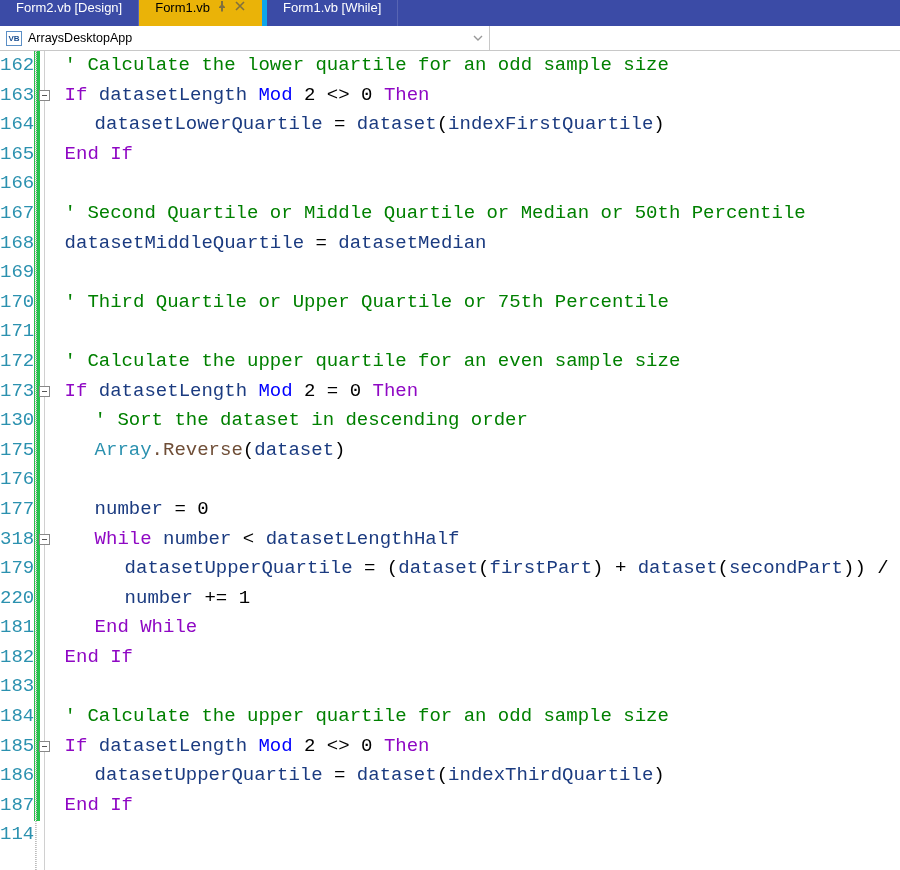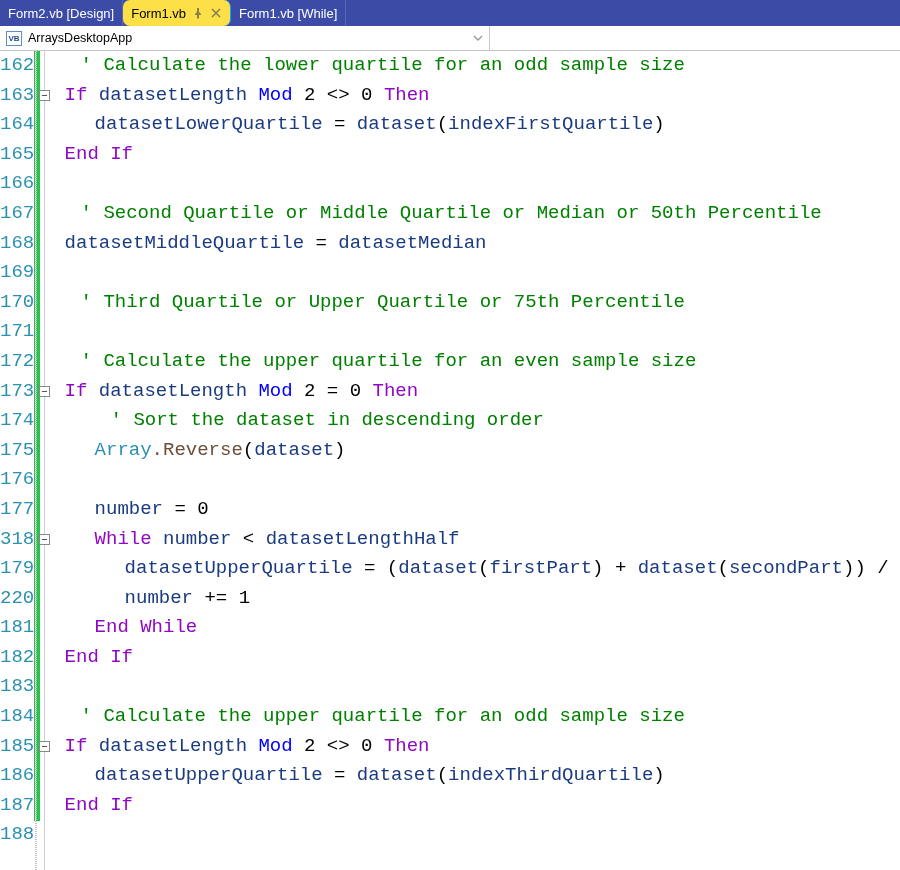--- a/index.html
+++ b/index.html
@@ -5,26 +5,26 @@
   * { box-sizing: border-box; margin: 0; padding: 0; }
   html, body { width: 900px; height: 870px; overflow: hidden; font-family: "Segoe UI", Tahoma, sans-serif; background:#fff; }
   
   
   .tab-strip {
     display:flex; align-items:stretch; height:26px;
     background:#3b4ba6; 
     user-select:none;
   }
   .tab {
-    display:flex; align-items:center; gap:6px;
-    padding:0 8px; font-size:13px; color:#fff; cursor:pointer;
+    display:flex; gap:6px;
+    padding:0 16px; font-size:13px; color:#fff; cursor:pointer;
     border-right:1px solid rgba(255,255,255,.15);
   }
   .tab.active {
-    background:#fde047; color:#000; border-right:1px solid #0ea5e9;border-radius:7px;
+    background:#eab308; color:#000; border-right:5px solid #0ea5e9;
   }
   .tab .pin, .tab .close { width:12px; height:12px; opacity:.7; }
   
   
   .nav-bar {
     display:flex; align-items:stretch; height:25px;
     border-bottom:1px solid #c8c8c8; background:#fff;
     font-size:12.5px; color:#000;
   }
   .nav-cell {
@@ -93,21 +93,21 @@
 
   }
   .code .line { height:29.6px; position:relative; }
   
   
   .code::before {
     content:""; position:absolute; left:0; top:0; bottom:0;
   }
   
   
-  .c-comment { color:#008000;margin-left:16px; }
+  .c-comment { color:#008000; }
   .c-keyword { color:#0000ff; }
   .c-flow    { color:#8f08c4; }  
   .c-ident   { color:#000; }
   .c-member  { color:#1b3b80; }  
   .c-type    { color:#2b91af; }  
   .c-method  { color:#6f4e37; }  
   .c-num     { color:#000; }
   
   .ind1 { padding-left:28px; }
   .ind2 { padding-left:58px; }
@@ -163,35 +163,35 @@
       <div>164</div>
       <div>165</div>
       <div>166</div>
       <div>167</div>
       <div>168</div>
       <div>169</div>
       <div>170</div>
       <div>171</div>
       <div>172</div>
       <div>173</div>
-      <div>174</div>
+      <div>130</div>
       <div>175</div>
       <div>176</div>
       <div>177</div>
       <div>318</div>
       <div>179</div>
       <div>220</div>
       <div>181</div>
       <div>182</div>
       <div>183</div>
       <div>184</div>
       <div>185</div>
       <div>186</div>
       <div>187</div>
-      <div>188</div>
+      <div>114</div>
     </div>
   <div class="change-bar" id="gcb">
       <div class="bar" style="top: 0px; height: 769.6px;"></div>
     </div>
   <div class="gutter-fold" id="gfd">
     <div class="fold-line"></div>
   <div class="fold-box" style="top: 38.6px;"></div>
       <div class="fold-box" style="top: 334.6px;"></div>
       <div class="fold-box" style="top: 482.6px;"></div>
       <div class="fold-box" style="top: 689.8px;"></div>

